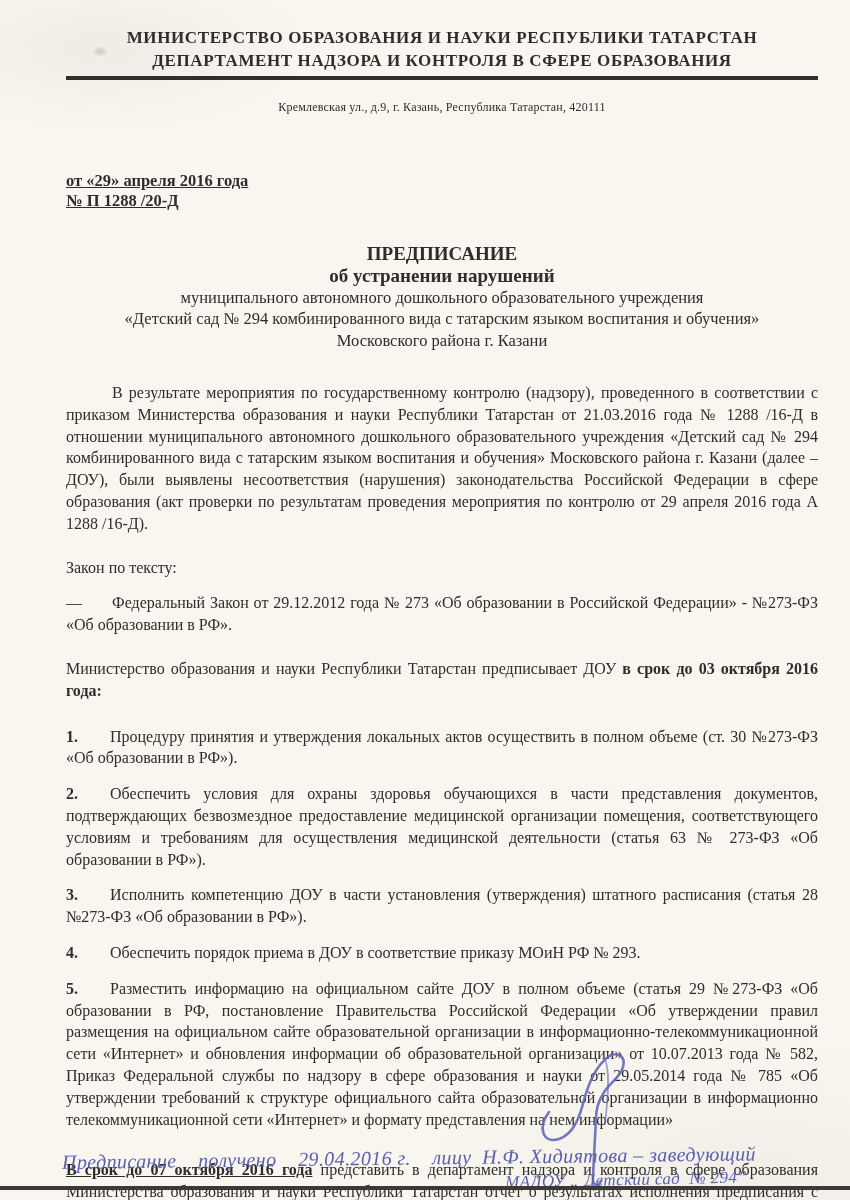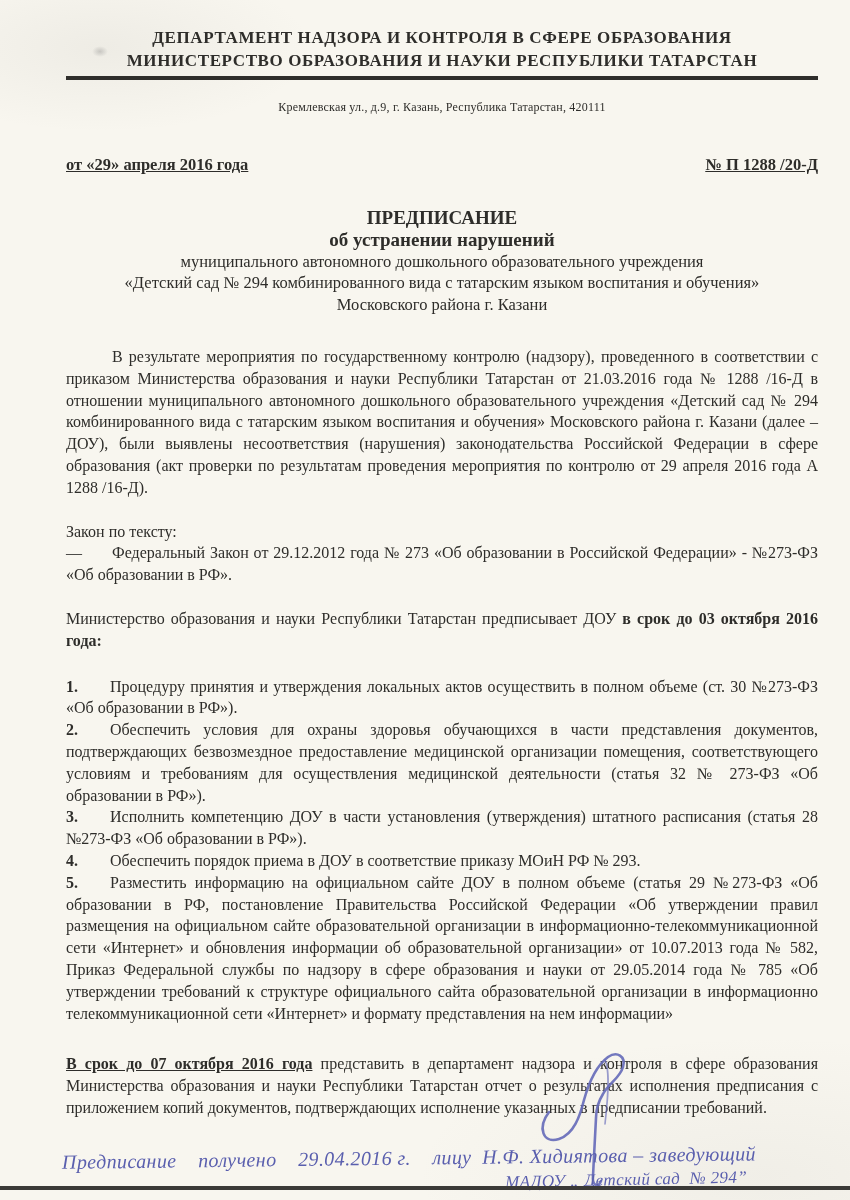--- a/index.html
+++ b/index.html
@@ -12,26 +12,26 @@
       radial-gradient(ellipse 300px 120px at 12% 4%, rgba(150,148,140,.10), transparent 70%),
       radial-gradient(ellipse 500px 200px at 90% 98%, rgba(150,148,140,.08), transparent 70%);
     font-family:"Liberation Serif","DejaVu Serif",serif;
     color:#2e2d2a;
     overflow:hidden;
   }
   .content{position:absolute;left:66px;top:26px;width:752px;}
   .h1{font-weight:bold;font-size:17px;line-height:23px;letter-spacing:.6px;text-align:center;}
   .rule{border-top:4px solid #2f2e2b;margin-top:4px;}
   .address{font-size:12px;margin-top:20px;text-align:center;letter-spacing:.2px;}
-  .meta-row{display:flex;justify-content:space-between;margin-top:40px;font-weight:bold;font-size:16.5px;}
+  .meta-row{display:flex;justify-content:space-between;margin-top:56px;font-weight:bold;font-size:16.5px;flex-direction:column;}
   .meta-row .u{text-decoration:underline;}
   .title-block{margin-top:32px;text-align:center;font-size:16.5px;line-height:21.8px;}
   .title-main,.title-sub{font-weight:bold;font-size:19px;}
   .para{font-size:16px;line-height:21.8px;margin:0;}
-  .justify{text-align:justify;}
+  .justify{text-align:justify;margin-top:14px;}
   .indent{text-indent:46px;}
   .mt-p1{margin-top:30px;}
   .mt-p2{margin-top:22px;}
   .mt-prescribe{margin-top:22px;}
   .mt-list{margin-top:24px;}
   .mt-final{margin-top:29px;}
   .b{font-weight:bold;}
   .u{text-decoration:underline;}
   .num{font-weight:bold;}
   .gap{display:inline-block;width:32px;}
@@ -47,22 +47,22 @@
 </style>
 </head>
 <body>
 
 <div class="page">
   <div class="smudge"></div>
 
   <div class="content">
 
     <div>
+      <div class="h1">МИНИСТЕРСТВО ОБРАЗОВАНИЯ И НАУКИ РЕСПУБЛИКИ ТАТАРСТАН</div>
       <div class="h1">ДЕПАРТАМЕНТ НАДЗОРА И КОНТРОЛЯ В СФЕРЕ ОБРАЗОВАНИЯ</div>
-      <div class="h1">МИНИСТЕРСТВО ОБРАЗОВАНИЯ И НАУКИ РЕСПУБЛИКИ ТАТАРСТАН</div>
       <div class="rule"></div>
       <div class="address">Кремлевская ул., д.9, г. Казань, Республика Татарстан, 420111</div>
     </div>
 
     <div class="meta-row">
       <span class="u">от «29» апреля 2016 года</span>
       <span class="u">№ П 1288 /20-Д</span>
     </div>
 
     <div class="title-block">
@@ -76,21 +76,21 @@
     <p class="para justify indent mt-p1">В результате мероприятия по государственному контролю (надзору), проведенного в соответствии с приказом Министерства образования и науки Республики Татарстан от 21.03.2016 года № 1288 /16-Д в отношении муниципального автономного дошкольного образовательного учреждения «Детский сад № 294 комбинированного вида с татарским языком воспитания и обучения» Московского района г. Казани (далее – ДОУ), были выявлены несоответствия (нарушения) законодательства Российской Федерации в сфере образования (акт проверки по результатам проведения мероприятия по контролю от 29 апреля 2016 года А 1288 /16-Д).</p>
 
     <p class="para mt-p2">Закон по тексту:</p>
 
     <p class="para justify"><span class="dash-glyph">—</span><span class="gap-dash"></span><span>Федеральный Закон от 29.12.2012 года № 273 «Об образовании в Российской Федерации» - №273-ФЗ «Об образовании в РФ».</span></p>
 
     <p class="para justify mt-prescribe"><span>Министерство образования и науки Республики Татарстан предписывает ДОУ </span><span class="b">в срок до 03 октября 2016 года:</span></p>
 
     <div class="mt-list">
       <p class="para justify"><span class="num">1.</span><span class="gap"></span><span>Процедуру принятия и утверждения локальных актов осуществить в полном объеме (ст. 30 №273-ФЗ «Об образовании в РФ»).</span></p>
-      <p class="para justify"><span class="num">2.</span><span class="gap"></span><span>Обеспечить условия для охраны здоровья обучающихся в части представления документов, подтверждающих безвозмездное предоставление медицинской организации помещения, соответствующего условиям и требованиям для осуществления медицинской деятельности (статья 32 № 273-ФЗ «Об образовании в РФ»).</span></p>
+      <p class="para justify"><span class="num">2.</span><span class="gap"></span><span>Обеспечить условия для охраны здоровья обучающихся в части представления документов, подтверждающих безвозмездное предоставление медицинской организации помещения, соответствующего условиям и требованиям для осуществления медицинской деятельности (статья 63 № 273-ФЗ «Об образовании в РФ»).</span></p>
       <p class="para justify"><span class="num">3.</span><span class="gap"></span><span>Исполнить компетенцию ДОУ в части установления (утверждения)  штатного расписания (статья 28  №273-ФЗ «Об образовании в РФ»).</span></p>
       <p class="para justify"><span class="num">4.</span><span class="gap"></span><span>Обеспечить  порядок приема в ДОУ в соответствие приказу МОиН РФ № 293.</span></p>
       <p class="para justify"><span class="num">5.</span><span class="gap"></span><span>Разместить  информацию на официальном сайте ДОУ  в полном объеме (статья 29 №273-ФЗ «Об образовании в РФ, постановление Правительства Российской Федерации «Об утверждении правил размещения на официальном сайте образовательной организации в информационно-телекоммуникационной сети «Интернет» и обновления информации об образовательной организации» от 10.07.2013 года № 582, Приказ Федеральной службы по надзору в сфере образования и науки от 29.05.2014 года № 785 «Об утверждении требований к структуре официального сайта образовательной организации в информационно телекоммуникационной сети «Интернет» и формату представления на нем информации»</span></p>
     </div>
 
     <p class="para justify mt-final"><span class="b u">В срок до 07 октября 2016 года</span><span> представить в департамент надзора и контроля в сфере образования Министерства образования и науки Республики Татарстан отчет о результатах исполнения предписания с приложением копий документов, подтверждающих исполнение указанных в предписании требований.</span></p>
 
   </div>
 
   <svg class="sig-svg" width="140" height="145" viewBox="0 0 140 145">

